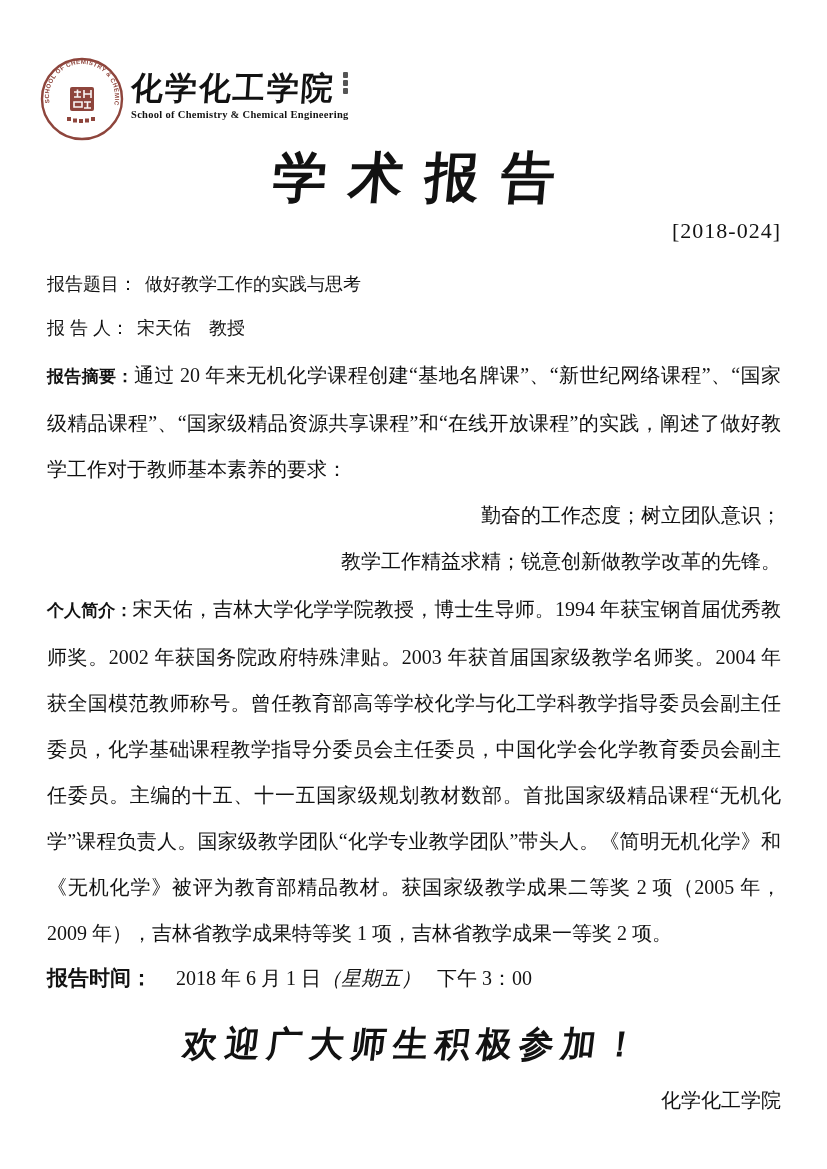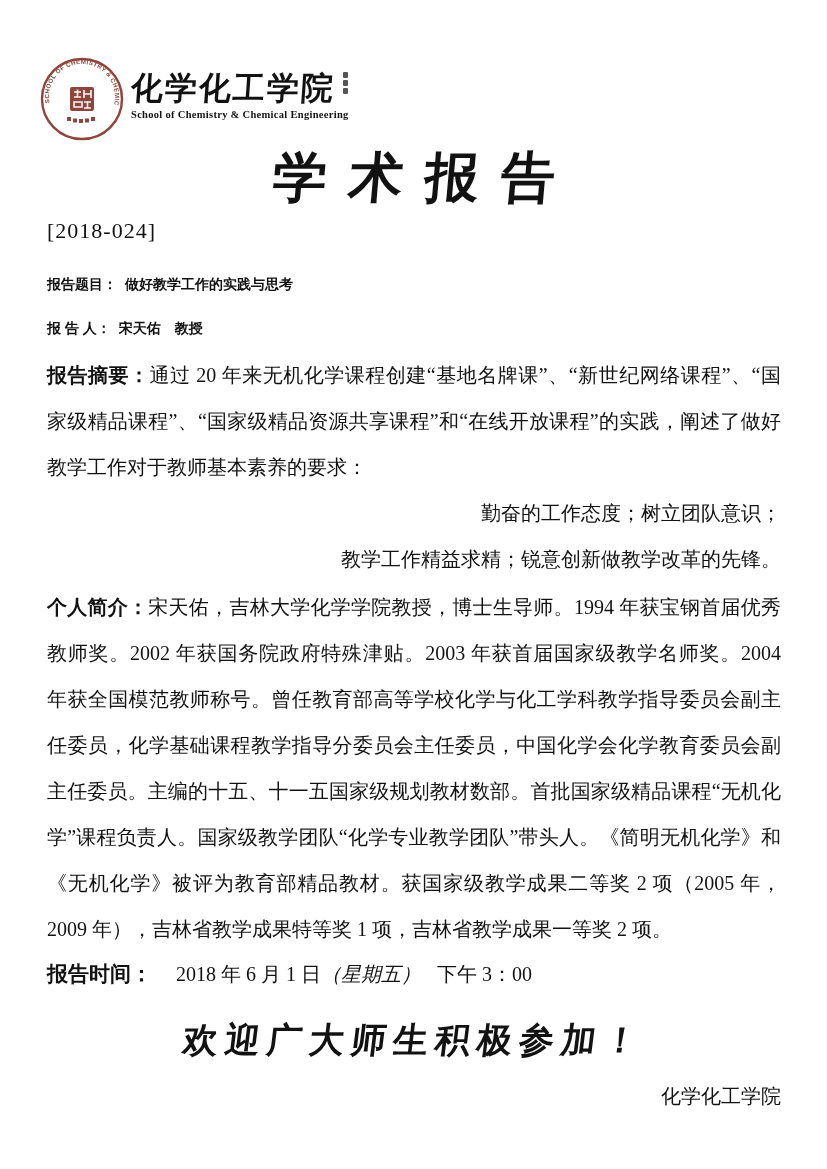--- a/index.html
+++ b/index.html
@@ -29,30 +29,30 @@
   .org-en{
     font-size:10.5px;font-weight:bold;letter-spacing:.3px;margin-top:1px;
     font-family:"Liberation Serif","DejaVu Serif",serif;
   }
   
   .doc-title{text-align:center;margin-top:2px;}
   .doc-title span{
     display:inline-block;font-size:54px;font-weight:bold;letter-spacing:22px;
     padding-left:22px;transform:skewX(-5deg);line-height:64px;
   }
-  .issue{text-align:left;font-size:22px;letter-spacing:1px;margin-top:8px;line-height:26px;}
+  .issue{text-align:right;font-size:22px;letter-spacing:1px;margin-top:8px;line-height:26px;}
   
   .info-block{margin-top:18px;}
-  .info-line{font-size:14px;font-weight:bold;line-height:44px;
+  .info-line{font-size:18px;font-weight:normal;line-height:44px;
     font-family:"Liberation Sans","DejaVu Sans",sans-serif;}
   .info-line .val{margin-left:8px;}
   .affil{margin-left:121px;}
   
   .para{font-size:20px;line-height:46px;text-align:justify;margin:2px 0 0 0;}
-  .para .plabel{font-weight:bold;font-family:"Liberation Sans","DejaVu Sans",sans-serif;font-size:20px;}
+  .para .plabel{font-weight:bold;font-family:"Liberation Sans","DejaVu Sans",sans-serif;font-size:17px;}
   .point-line{font-size:20px;line-height:46px;margin-left:175px;text-align:right;}
   
   .sched-line{font-size:20px;line-height:44px;}
   .sched-line .plabel{font-weight:bold;font-family:Liberation Mono, monospace;font-size:21px;margin-right:24px;}
   .weekday{font-style:italic;}
   .clock{margin-left:16px;}
   
   .welcome{text-align:center;margin-top:20px;}
   .welcome span{
     display:inline-block;font-size:35px;font-weight:bold;letter-spacing:7px;

